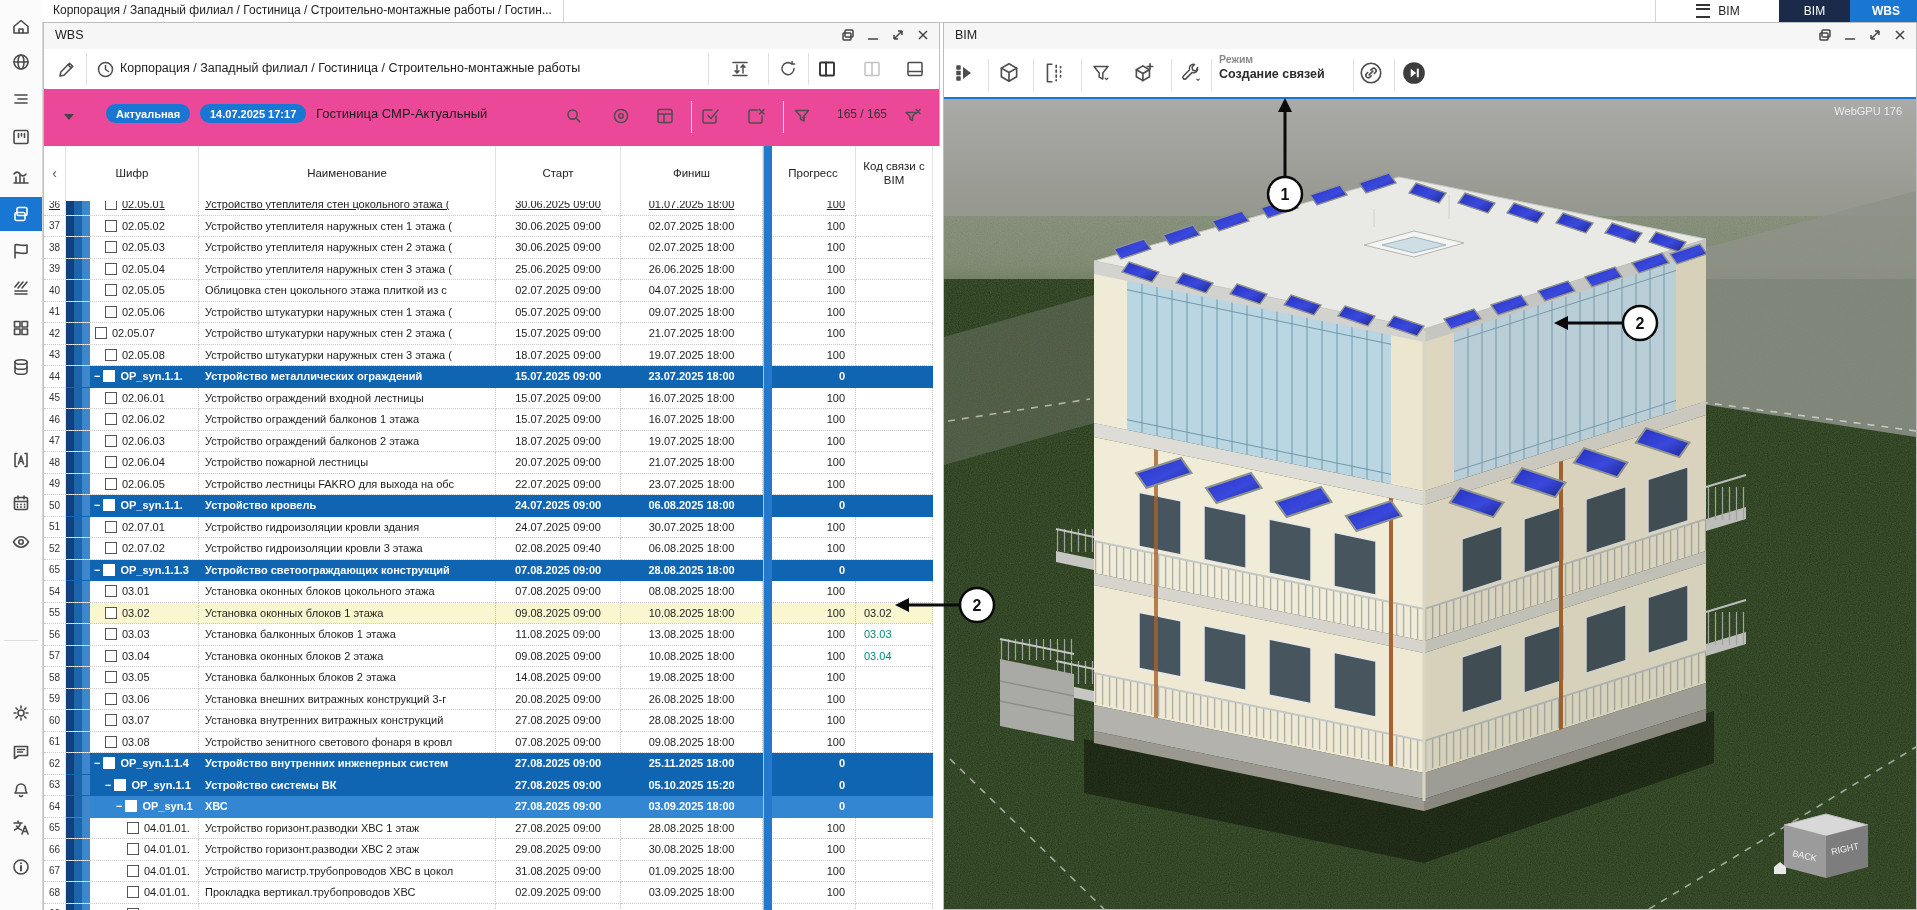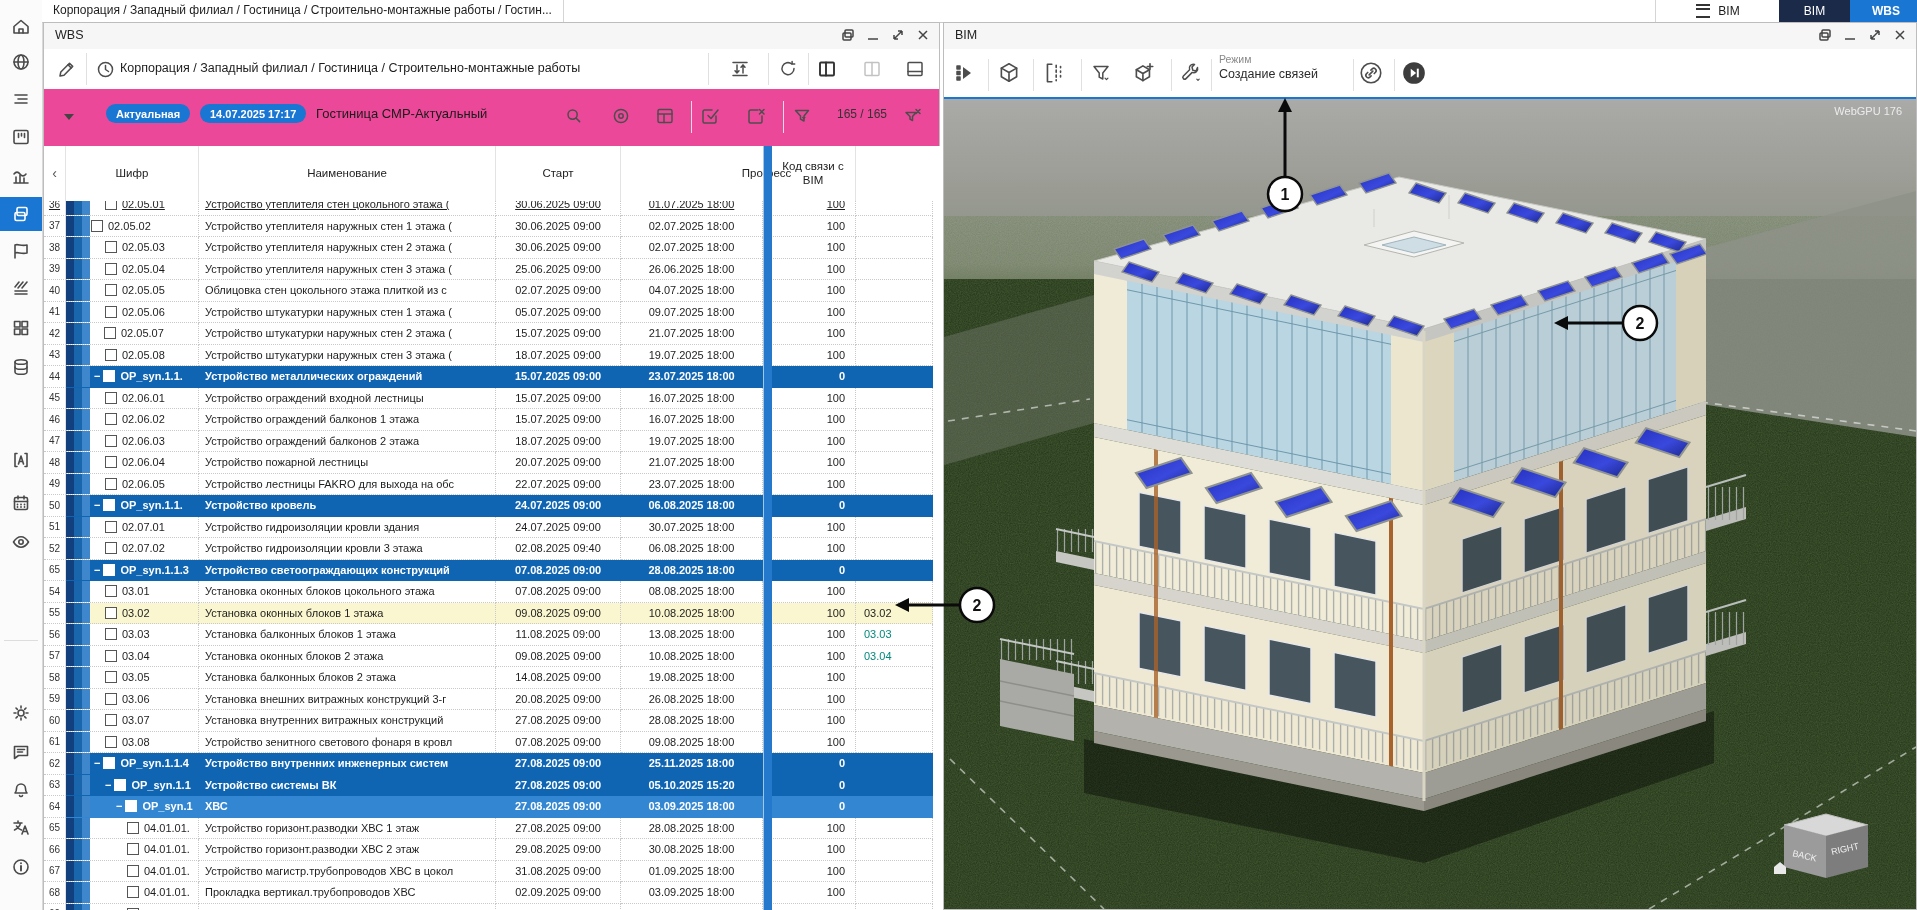--- a/index.html
+++ b/index.html
@@ -66,21 +66,21 @@
   .cell.start,.cell.finish{justify-content:center;}
   .cell.prog{justify-content:flex-end;padding-right:10px;}
   .cell.bim{padding-left:8px;}
   .bim-green{color:#00897b;}
   .trow.group .cell:not(.num){background:#1065b3;color:#fff;font-weight:bold;border-color:transparent;}
   .trow.group .cbx{border-color:#fff;}
   .trow.glight .cell:not(.num){background:#3387d2;}
   .trow.hl .cell:not(.num){background:#faf6cf;}
   #vscroll{position:absolute;left:719px;top:123px;width:8px;height:765px;background:#2479cc;border-left:1px solid #9ec7e8;}
   
-  #bim-toolbar{position:absolute;left:0;top:26px;right:0;height:48px;background:#fff;}
+  #bim-toolbar{position:absolute;left:0;top:26px;right:0;height:48px;background:#fff;font-weight:bold;}
   #bim-toolbar .icbtn{top:11px;}
   #bim-blue-line{position:absolute;left:0;top:74px;right:0;height:2px;background:#1976d2;}
   .mode-box{position:absolute;left:275px;top:4px;width:125px;height:40px;}
   .mode-box .l1{font-size:10.5px;color:#8a8a8a;}
   .mode-box .l2{font-size:12.5px;color:#2b2b2b;margin-top:2px;}
   #viewport{position:absolute;left:0;top:76px;width:972px;height:810px;overflow:hidden;background:#223318;}
   #fps{position:absolute;right:14px;top:6px;font-size:11px;color:rgba(255,255,255,.78);}
   
   #annot{left:0;top:0;width:1917px;height:910px;pointer-events:none;}
 </style>
@@ -334,20 +334,21 @@
           <path d="M14 3.5l4 4M18 3.5l-4 4"></path>
         </svg>
       </div>
   </div>
 
   <div id="tbl-head">
     <div class="hc" style="font-size:14px;color:#555">‹</div>
     <div class="hc">Шифр</div>
     <div class="hc">Наименование</div>
     <div class="hc">Старт</div>
+    <div class="hc">Финиш</div>
     <div class="hc" style="border-right:none"></div>
     <div class="hc">Прогресс</div>
     <div class="hc" style="padding:0 4px">Код связи с BIM</div>
   </div>
 
   <div id="rows-wrap">
       <div class="trow" style="margin-top: -7px; text-decoration: underline;">
         <div class="cell num">36</div>
         <div class="cell code">
           <span class="stripes">
@@ -368,21 +369,21 @@
         <div class="cell bim"></div>
       </div>
       <div class="trow">
         <div class="cell num">37</div>
         <div class="cell code">
           <span class="stripes">
             <i></i>
             <i></i>
             <i></i>
           </span>
-          <span style="padding-left:1px;display:flex;align-items:flex-end;">
+          <span style="padding-left:15px;display:flex;align-items:flex-end;">
             <span class="cbx"></span>
             <span>02.05.02</span>
           </span>
         </div>
         <div class="cell name" style="padding-left:6px">Устройство утеплителя наружных стен 1 этажа (</div>
         <div class="cell start">30.06.2025 09:00</div>
         <div class="cell finish">02.07.2025 18:00</div>
         <div class="cell" style="border-right:none"></div>
         <div class="cell prog">100</div>
         <div class="cell bim"></div>
@@ -468,21 +469,21 @@
         <div class="cell bim"></div>
       </div>
       <div class="trow">
         <div class="cell num">42</div>
         <div class="cell code">
           <span class="stripes">
             <i></i>
             <i></i>
             <i></i>
           </span>
-          <span style="padding-left:14px;display:flex;align-items:center;">
+          <span style="padding-left:5px;display:flex;align-items:center;">
             <span class="cbx"></span>
             <span>02.05.07</span>
           </span>
         </div>
         <div class="cell name" style="padding-left:6px">Устройство штукатурки наружных стен 2 этажа (</div>
         <div class="cell start">15.07.2025 09:00</div>
         <div class="cell finish">21.07.2025 18:00</div>
         <div class="cell" style="border-right:none"></div>
         <div class="cell prog">100</div>
         <div class="cell bim"></div>

